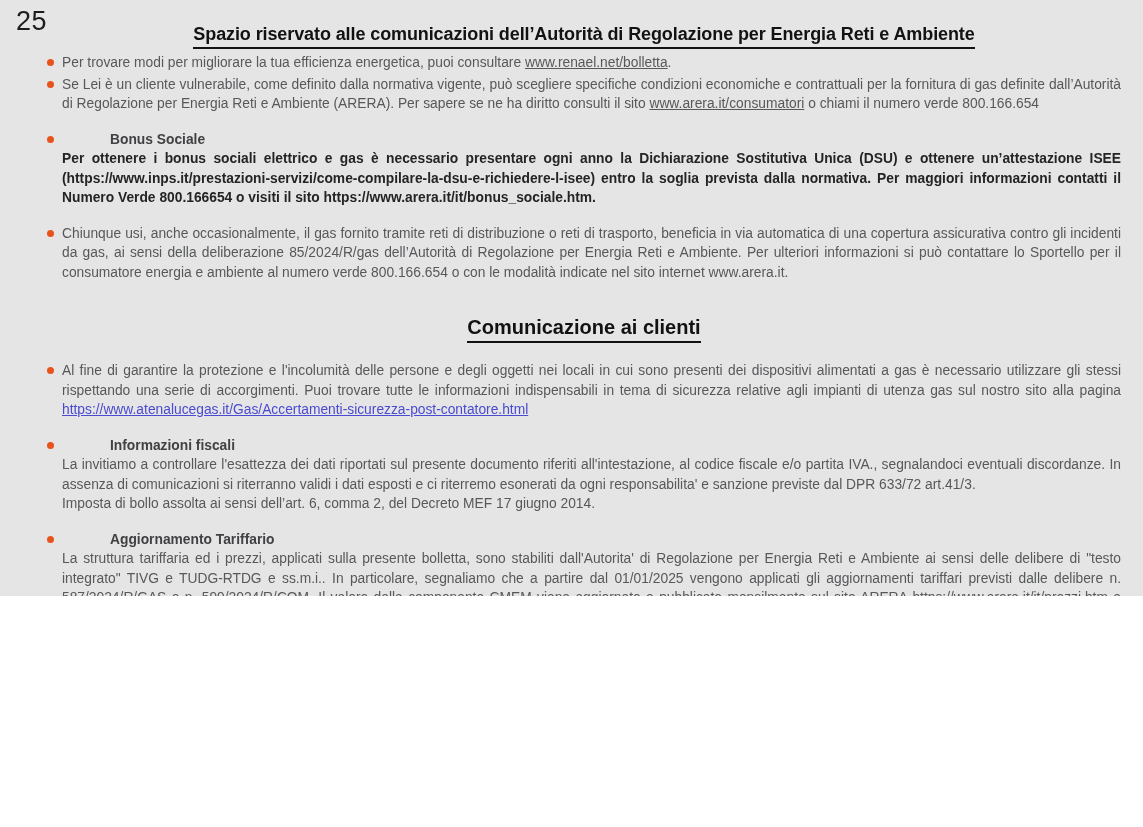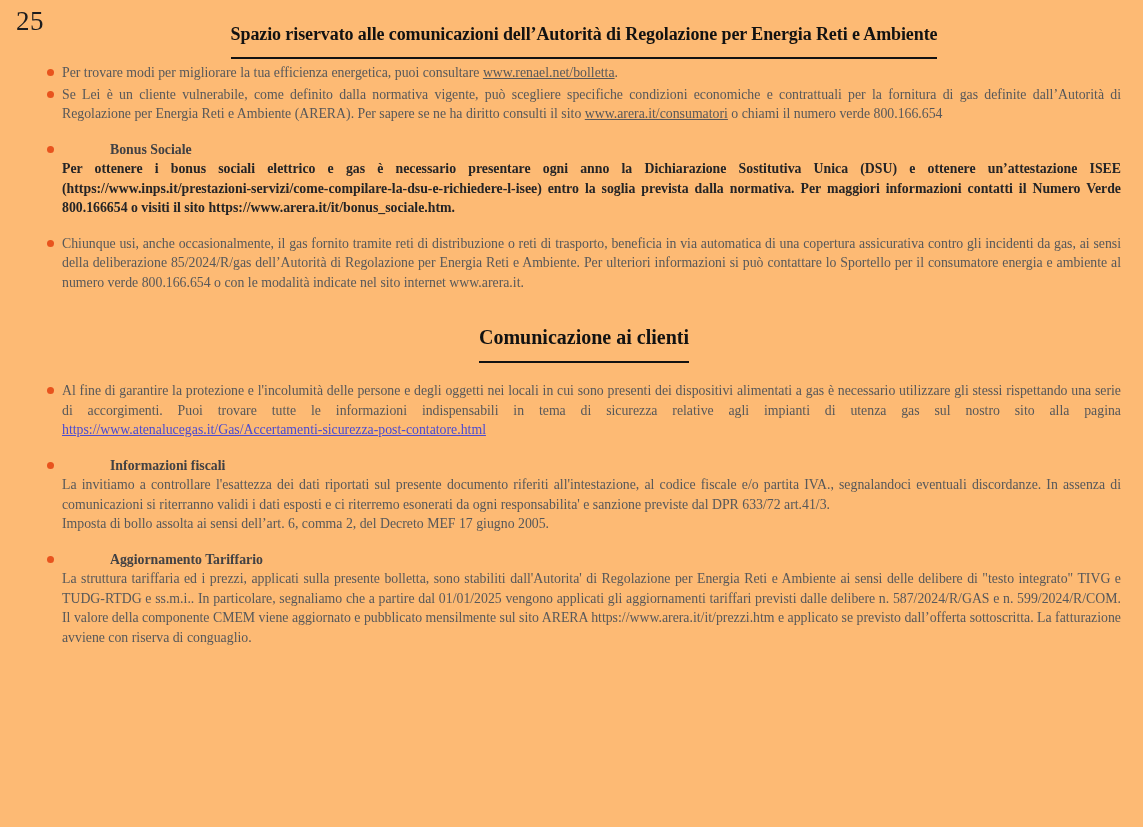--- a/index.html
+++ b/index.html
@@ -1,21 +1,21 @@
 <!DOCTYPE html>
 <html><head>
 <meta charset="utf-8">
 <style>
   html, body { margin: 0; padding: 0; background: #ffffff; }
   .page {
     position: relative;
     width: 1143px;
-    height: 827px;
-    background: #fdba74;
-    font-family: Liberation Serif, serif;
+    height: 596px;
+    background: #e5e5e5;
+    font-family: Liberation Sans, sans-serif;
     color: #57585a;
     overflow: hidden;
     box-sizing: border-box;
   }
   .page-number {
     position: absolute;
     top: 6px;
     left: 16px;
     font-size: 27px;
     color: #1c1c1e;
@@ -31,21 +31,21 @@
     margin: 24px 0 0 0;
     text-align: center;
     font-size: 18px;
     font-weight: bold;
     color: #121212;
     letter-spacing: -0.1px;
   }
   .main-title .u, .sub-title .u {
     display: inline-block;
     border-bottom: 2px solid #121212;
-    padding-bottom: 12px;
+    padding-bottom: 2px;
   }
   .intro {
     margin: 36px 0 0 0;
     font-size: 13.8px;
     line-height: 19.5px;
   }
   ul.bullet-list {
     list-style: none;
     margin: 4px 0 0 0;
     padding: 0;
@@ -143,21 +143,21 @@
 
       <li class="titled">
         <span class="bullet"></span>
         <div class="item-body"><span>Al fine di garantire la protezione e l'incolumità delle persone e degli oggetti nei locali in cui sono presenti dei dispositivi alimentati a gas è necessario utilizzare gli stessi rispettando una serie di accorgimenti. Puoi trovare tutte le informazioni indispensabili in tema di sicurezza relative agli impianti di utenza gas sul nostro sito alla pagina </span><a class="bluelink">https://www.atenalucegas.it/Gas/Accertamenti-sicurezza-post-contatore.html</a></div>
       </li>
 
       <li class="titled">
         <span class="bullet"></span>
         <div class="item-title">Informazioni fiscali</div>
         <div class="item-body">La invitiamo a controllare l'esattezza dei dati riportati sul presente documento riferiti all'intestazione, al codice fiscale e/o partita IVA., segnalandoci eventuali discordanze. In assenza di comunicazioni si riterranno validi i dati esposti e ci riterremo esonerati da ogni responsabilita' e sanzione previste dal DPR 633/72 art.41/3.</div>
-        <div class="item-body">Imposta di bollo assolta ai sensi dell’art. 6, comma 2, del Decreto MEF 17 giugno 2005.</div>
+        <div class="item-body">Imposta di bollo assolta ai sensi dell’art. 6, comma 2, del Decreto MEF 17 giugno 2014.</div>
       </li>
 
       <li class="titled">
         <span class="bullet"></span>
         <div class="item-title">Aggiornamento Tariffario</div>
         <div class="item-body">La struttura tariffaria ed i prezzi, applicati sulla presente bolletta, sono stabiliti dall'Autorita' di Regolazione per Energia Reti e Ambiente ai sensi delle delibere di "testo integrato" TIVG e TUDG-RTDG e ss.m.i.. In particolare, segnaliamo che a partire dal 01/01/2025 vengono applicati gli aggiornamenti tariffari previsti dalle delibere n. 587/2024/R/GAS e n. 599/2024/R/COM. Il valore della componente CMEM viene aggiornato e pubblicato mensilmente sul sito ARERA https://www.arera.it/it/prezzi.htm e applicato se previsto dall’offerta sottoscritta. La fatturazione avviene con riserva di conguaglio.</div>
       </li>
 
     </ul>
 

